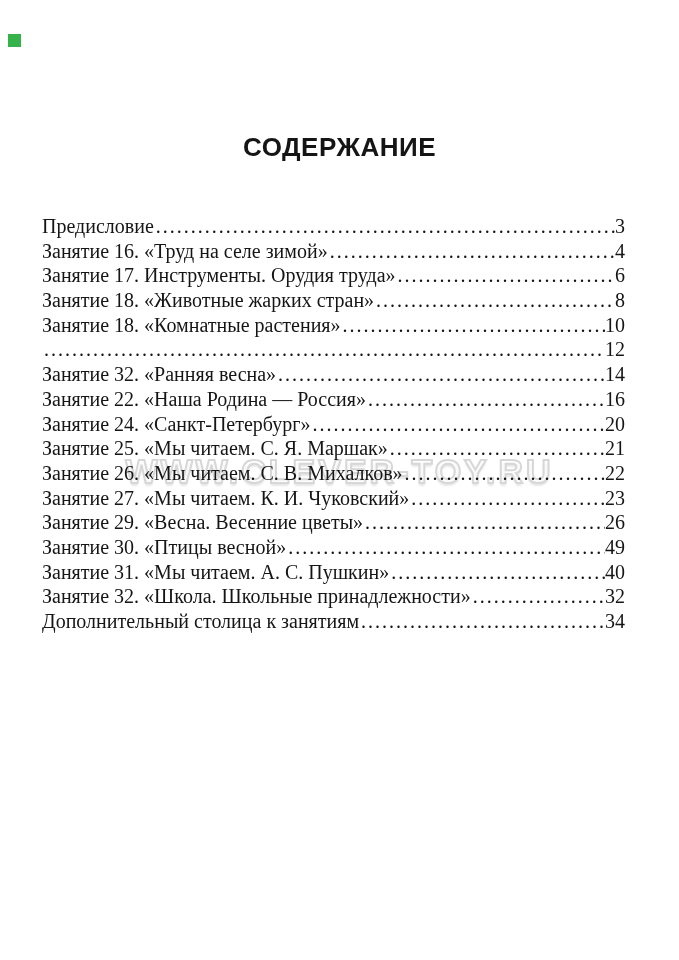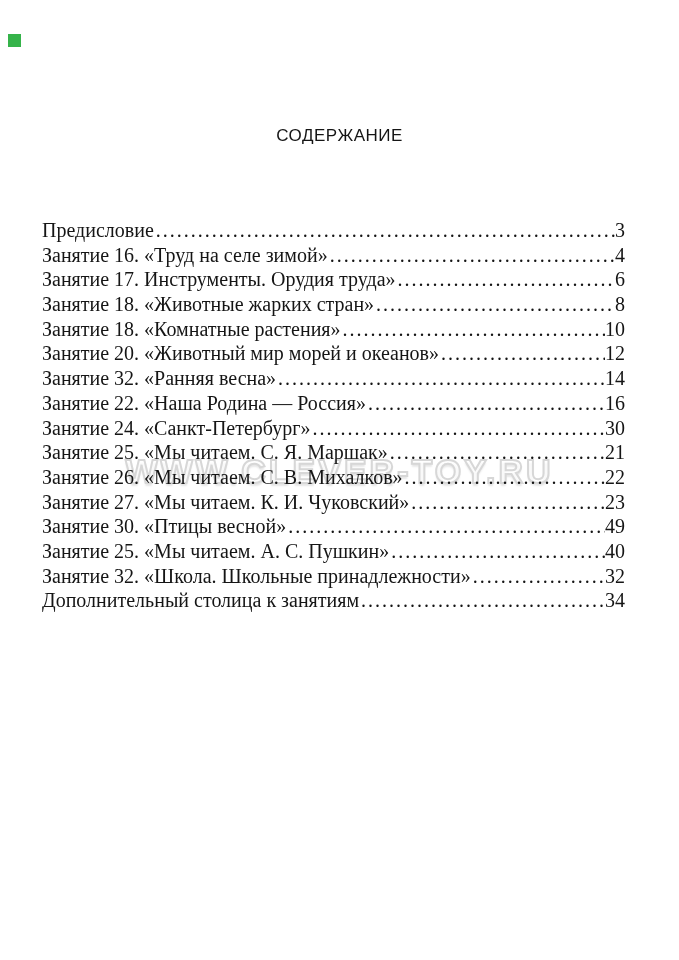--- a/index.html
+++ b/index.html
@@ -18,26 +18,26 @@
     position: absolute;
     left: 8px;
     top: 34px;
     width: 13px;
     height: 13px;
     z-index: 3;
   }
   .title {
     position: relative;
     z-index: 1;
-    margin: 4px;
+    margin: 16px;
     padding-top: 120px;
     text-align: center;
     font-family: "Liberation Sans", sans-serif;
-    font-weight: normal;
-    font-size: 17px;
+    font-weight: bold;
+    font-size: 26px;
     line-height: 23px;
     letter-spacing: 0.5px;
     color: #151515;
   }
   .watermark {
     position: absolute;
     top: 452px;
     left: 0;
     right: 0;
     z-index: 0;
@@ -60,21 +60,20 @@
     line-height: 24.7px;
     color: #151515;
   }
   .row {
     display: flex;
     align-items: baseline;
     height: 24.7px;
   }
   .label {
     white-space: nowrap;
-    margin-top: 16px;
   }
   .dots {
     flex: 1;
     overflow: hidden;
     white-space: nowrap;
     padding-left: 2px;
     letter-spacing: 2px;
   }
   .dots::after {
     content: "........................................................................................................................................................................";
@@ -115,42 +114,41 @@
     <span class="pg">8</span>
   </div>
 
   <div class="row">
     <span class="label">Занятие 18. «Комнатные растения»</span>
     <span class="dots"></span>
     <span class="pg">10</span>
   </div>
 
   <div class="row">
-    <span class="label">Занятие 20. «Животный мир морей и океанов»</span>
     <span class="dots"></span>
     <span class="pg">12</span>
   </div>
 
   <div class="row">
     <span class="label">Занятие 32. «Ранняя весна»</span>
     <span class="dots"></span>
     <span class="pg">14</span>
   </div>
 
   <div class="row">
     <span class="label">Занятие 22. «Наша Родина — Россия»</span>
     <span class="dots"></span>
     <span class="pg">16</span>
   </div>
 
 
   <div class="row">
     <span class="label">Занятие 24. «Санкт-Петербург»</span>
     <span class="dots"></span>
-    <span class="pg">30</span>
+    <span class="pg">20</span>
   </div>
 
   <div class="row">
     <span class="label">Занятие 25. «Мы читаем. С. Я. Маршак»</span>
     <span class="dots"></span>
     <span class="pg">21</span>
   </div>
 
   <div class="row">
     <span class="label">Занятие 26. «Мы читаем. С. В. Михалков»</span>
@@ -158,29 +156,34 @@
     <span class="pg">22</span>
   </div>
 
   <div class="row">
     <span class="label">Занятие 27. «Мы читаем. К. И. Чуковский»</span>
     <span class="dots"></span>
     <span class="pg">23</span>
   </div>
 
 
+  <div class="row">
+    <span class="label">Занятие 29. «Весна. Весенние цветы»</span>
+    <span class="dots"></span>
+    <span class="pg">26</span>
+  </div>
 
   <div class="row">
     <span class="label">Занятие 30. «Птицы весной»</span>
     <span class="dots"></span>
     <span class="pg">49</span>
   </div>
 
   <div class="row">
-    <span class="label">Занятие 25. «Мы читаем. А. С. Пушкин»</span>
+    <span class="label">Занятие 31. «Мы читаем. А. С. Пушкин»</span>
     <span class="dots"></span>
     <span class="pg">40</span>
   </div>
 
   <div class="row">
     <span class="label">Занятие 32. «Школа. Школьные принадлежности»</span>
     <span class="dots"></span>
     <span class="pg">32</span>
   </div>
 

